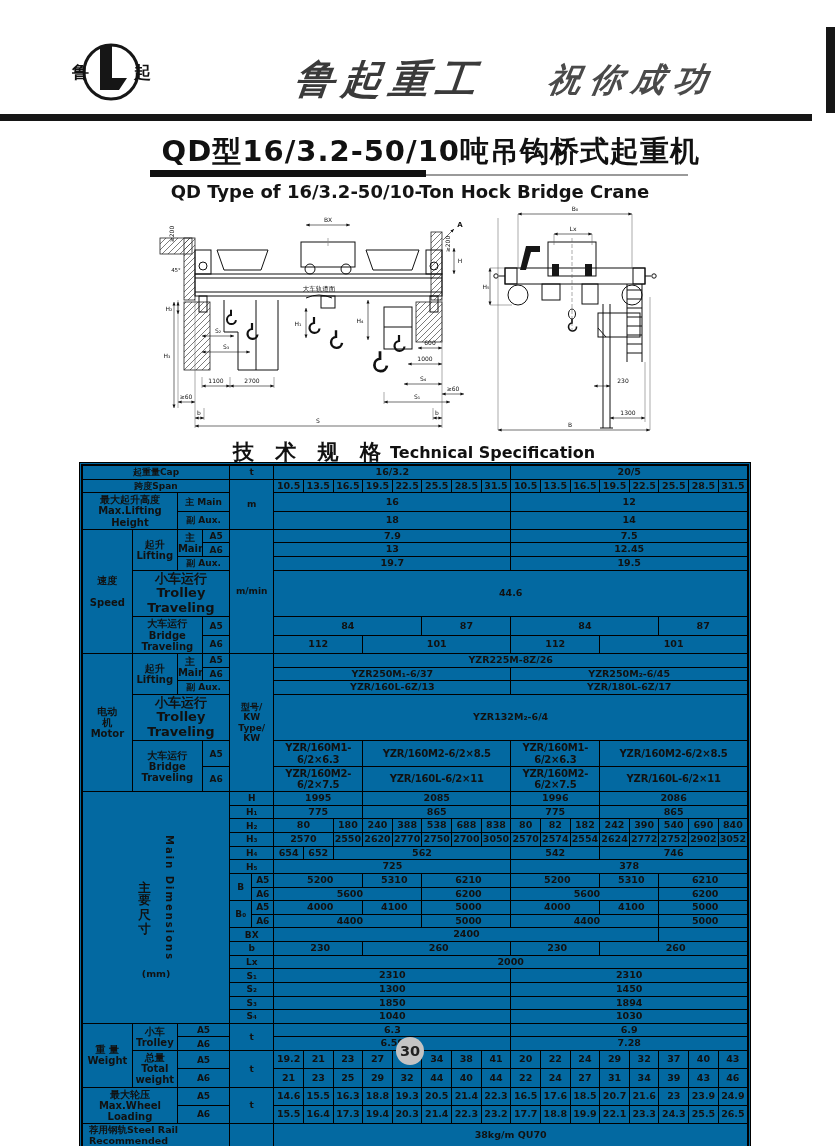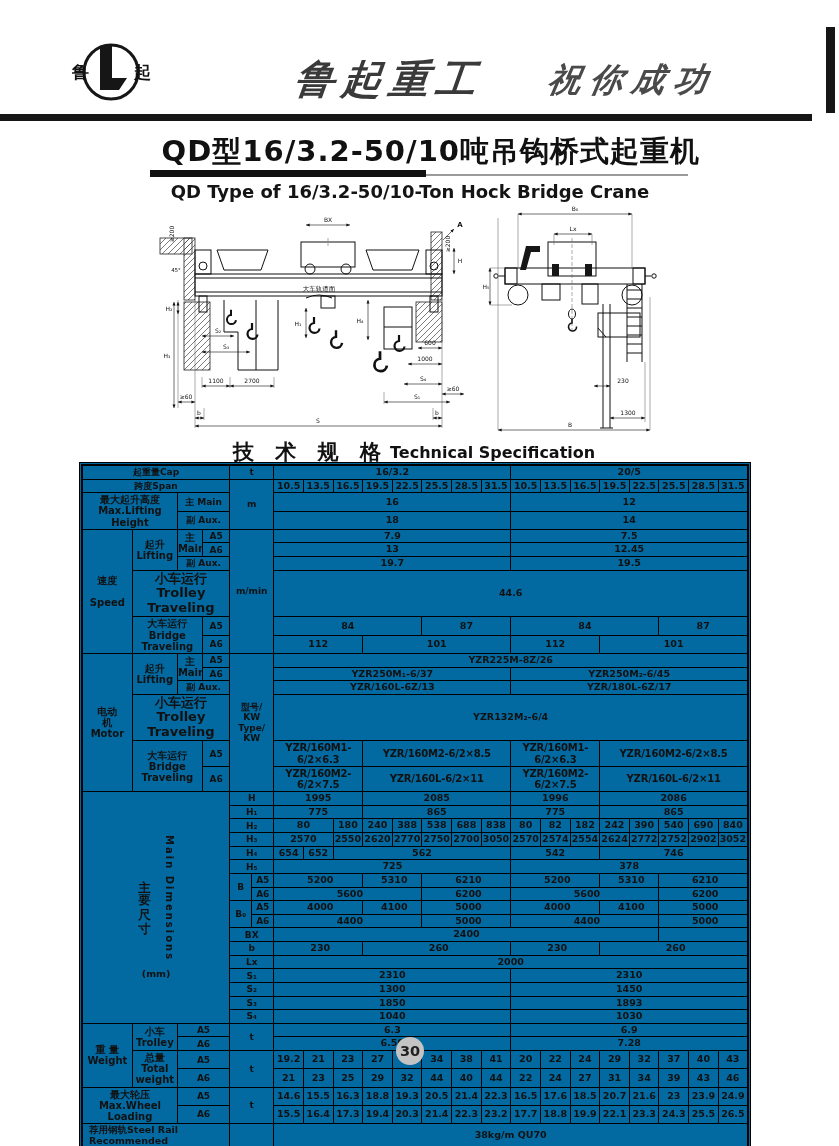--- a/index.html
+++ b/index.html
@@ -527,21 +527,21 @@
             <td colspan="8">2310</td>
           </tr>
           <tr>
             <td colspan="2" class="h">S₂</td>
             <td colspan="8">1300</td>
             <td colspan="8">1450</td>
           </tr>
           <tr>
             <td colspan="2" class="h">S₃</td>
             <td colspan="8">1850</td>
-            <td colspan="8">1893</td>
+            <td colspan="8">1894</td>
           </tr>
           <tr>
             <td colspan="2" class="h">S₄</td>
             <td colspan="8">1040</td>
             <td colspan="8">1030</td>
           </tr>
           <tr>
             <td rowspan="4" class="h2">重  量
 Weight</td>
             <td rowspan="2" class="h2">小车

